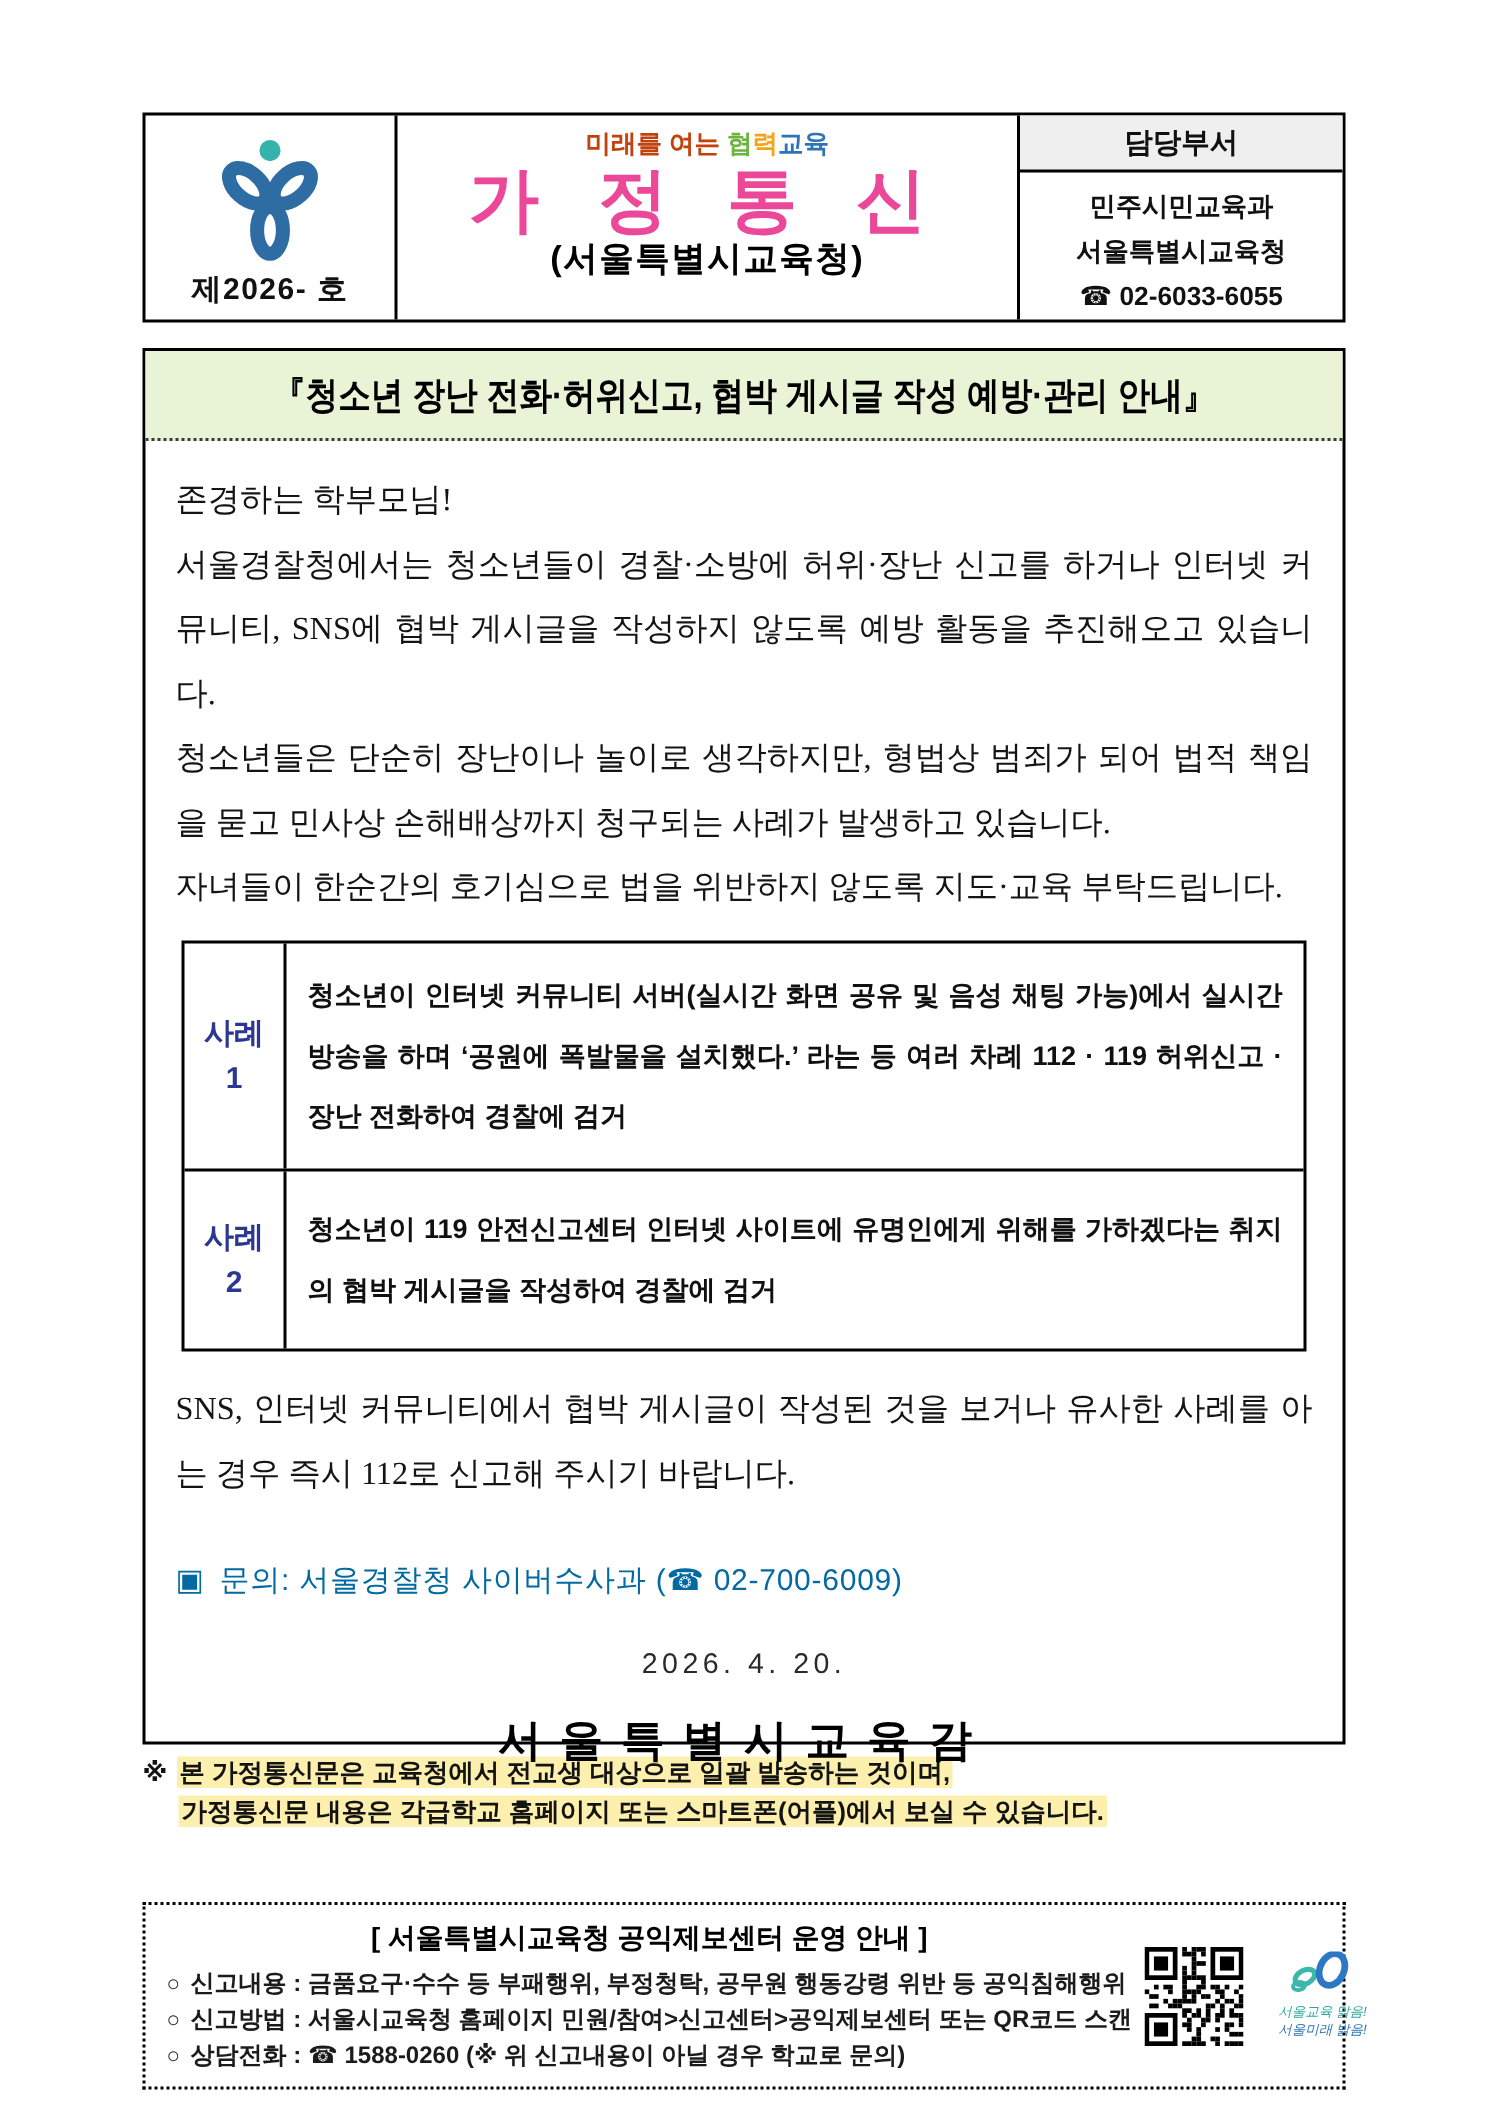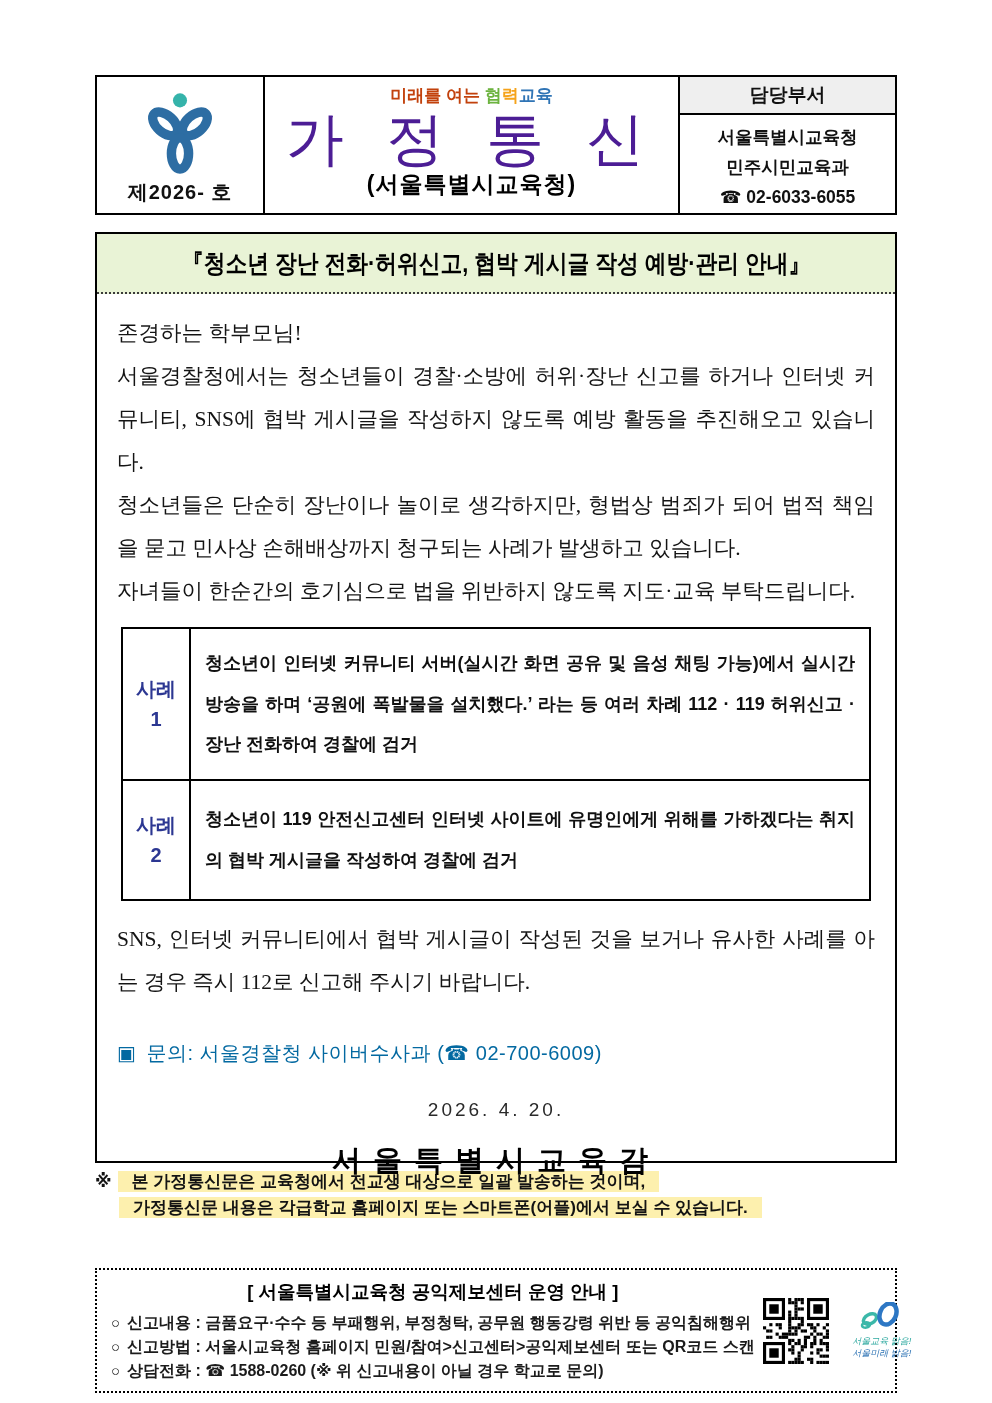--- a/index.html
+++ b/index.html
@@ -17,21 +17,21 @@
     align-items:center; justify-content:flex-end; padding-bottom:7px;
   }
   .hdr-left svg { margin-bottom:2px; }
   .doc-number { font-size:20px; font-weight:bold; letter-spacing:1px; }
   .hdr-mid { flex:1; text-align:center; padding-top:7px; overflow:hidden; }
   .slogan { font-size:17px; font-weight:bold; letter-spacing:0; white-space:nowrap; }
   .slogan .c1 { color:#c2410c; }
   .slogan .c3 { color:#6cb33f; }
   .slogan .c4 { color:#f5a31b; }
   .slogan .c5 { color:#2f74b5; }
-  .main-title { font-size:58px; font-weight:normal; letter-spacing:13px; line-height:1.12; white-space:nowrap; color:#4c1d95; }
+  .main-title { font-size:47px; font-weight:bold; letter-spacing:13px; line-height:1.12; white-space:nowrap; color:#ec4899; }
   .sub-title  { font-size:23px; font-weight:bold; letter-spacing:1px; margin-top:-3px; color:#000; }
   .hdr-right { width:217px; border-left:2px solid #000; display:flex; flex-direction:column; }
   .dept-label {
     height:38px; background:#efefef; border-bottom:2px solid #000;
     display:flex; align-items:center; justify-content:center;
     font-size:19px; font-weight:bold;
   }
   .dept-info { flex:1; text-align:center; padding-top:7px; font-size:17.5px; font-weight:bold; line-height:1.72; }
   
   .content-box { margin-top:17px; border:2px solid #000; height:931px; position:relative; }
@@ -64,21 +64,21 @@
   .case-row.r1 { min-height:147px; }
   .case-row.r2 { min-height:120px; }
   .closing-p { padding:17px 20px 0; font-family:"Liberation Serif","DejaVu Serif",serif;
     font-size:21.5px; line-height:2.0; text-align:justify; color:#141414; }
   .contact-line { margin:36px 20px 0; font-size:20px; font-weight:400; color:#0369a1; letter-spacing:0.5px; }
   .contact-line .sq { margin-right:10px; }
   .date-line { text-align:center; margin-top:32px; font-size:19px; letter-spacing:3px; color:#2a2a2a; }
   .signature-line { text-align:center; margin-top:20px; font-size:29px; font-weight:bold; letter-spacing:12px; color:#000000; }
   
   .footnote { margin-top:7px; font-size:17px; font-weight:bold; line-height:1.4; color:#131313; }
-  .footnote .hl { background:#fdf0ae; padding:1px 14px; }
+  .footnote .hl { background:#fdf0ae; padding:1px 2px; }
   .footnote .l2 { padding-left:24px; margin-top:2px; }
   .footnote .mark { margin-right:6px; }
   
   .report-box {
     margin-top:48px; border:2px dotted #000; padding:9px 12px 8px 14px;
     display:flex; align-items:center; min-height:96px;
   }
   .report-left { flex:1; padding-right:8px; }
   .report-title { text-align:center; font-size:18.5px; font-weight:bold; margin-bottom:7px; color:#000; }
   .report-item { font-size:16px; font-weight:600; line-height:1.5; color:#1b1b1b; white-space:nowrap; }
@@ -106,22 +106,22 @@
       <div class="doc-number">제2026- 호</div>
     </div>
     <div class="hdr-mid">
       <div class="slogan"><span class="c1">미래를 여는 </span><span class="c3">협</span><span class="c4">력</span><span class="c5">교육</span></div>
       <div class="main-title">가 정 통 신</div>
       <div class="sub-title">(서울특별시교육청)</div>
     </div>
     <div class="hdr-right">
       <div class="dept-label">담당부서</div>
       <div class="dept-info">
+        <div>민주시민교육과</div>
         <div>서울특별시교육청</div>
-        <div>민주시민교육과</div>
         <div>☎ 02-6033-6055</div>
       </div>
     </div>
   </div>
 
   <div class="content-box">
     <div class="banner">
       <span class="banner-text">『청소년 장난 전화·허위신고, 협박 게시글 작성 예방·관리 안내』</span>
     </div>
 

